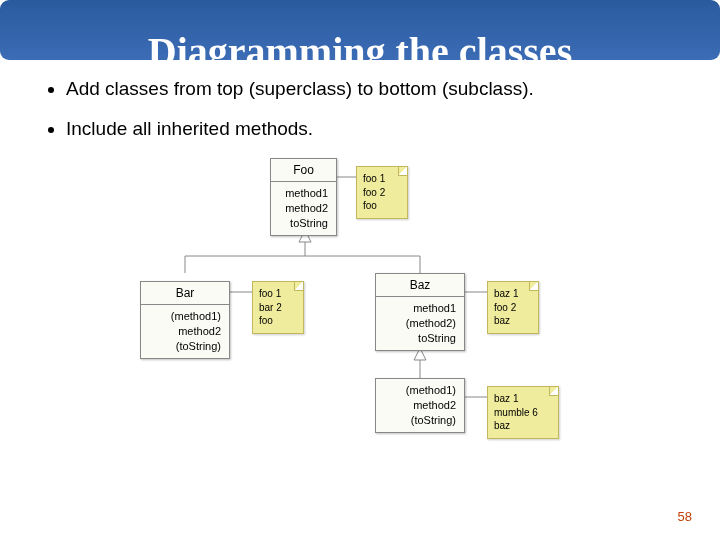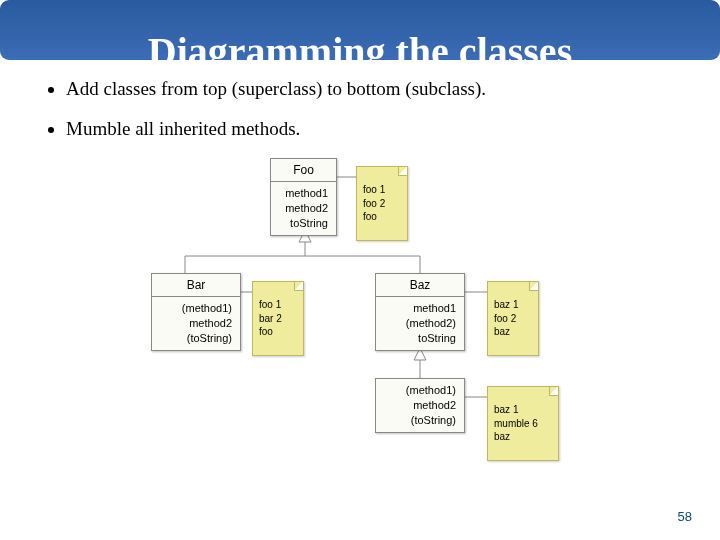--- a/index.html
+++ b/index.html
@@ -1,40 +1,40 @@
 <!DOCTYPE html>
 <html><head>
 <meta charset="utf-8">
 <style>
   body { margin: 0; padding: 0; font-family: Verdana, Geneva, sans-serif; width: 720px; height: 540px; background: #fff; position: relative; }
   .header-band { background: linear-gradient(to bottom, #2a5a9e, #3b6cb5); height: 60px; width: 720px; position: relative; border-radius: 9px; }
   .title { font-family: Georgia, 'Times New Roman', serif; font-weight: bold; font-size: 40px; color: #fff; text-align: center; padding-top: 28px; }
   .bullets { margin: 18px 0 0 26px; font-size: 19px; }
-  .bullets li { margin-bottom: 18px; list-style: disc; font-family: Liberation Serif, serif; }
-  .page-num { position: absolute; bottom: 16px; right: 28px; font-size: 13px; color: #0c4a6e; }
+  .bullets li { margin-bottom: 18px; list-style: disc; }
+  .page-num { position: absolute; bottom: 16px; right: 28px; font-size: 13px; color: #c2410c; }
   .diagram { position: relative; width: 560px; height: 320px; margin: 10px auto 0 auto; }
   .class-box { position: absolute; border: 1px solid #888; box-shadow: 1px 1px 2px rgba(0,0,0,0.25); background: #fbfbf6; font-size: 11px; }
   .class-name { border-bottom: 1px solid #888; padding: 4px 8px; text-align: center; font-weight: normal; font-size: 12px; }
   .class-methods { padding: 4px 8px; line-height: 1.35; filter: blur(0.25px); text-align: right; }
-  .note { position: absolute; background: #f0ec9d; border: 1px solid #c0b85a; box-shadow: 1px 1px 2px rgba(0,0,0,0.2); font-size: 10px; padding: 16px 6px; line-height: 1.35; filter: blur(0.25px); }
+  .note { position: absolute; background: #f0ec9d; border: 1px solid #c0b85a; box-shadow: 1px 1px 2px rgba(0,0,0,0.2); font-size: 10px; padding: 5px 6px; line-height: 1.35; filter: blur(0.25px); }
   .note-corner::after { content: ""; position: absolute; top: 0; right: 0; width: 8px; height: 8px; background: linear-gradient(135deg, #f0ec9d 50%, #fff 50%); border-left: 1px solid #c0b85a; border-bottom: 1px solid #c0b85a; }
   svg.connectors { position: absolute; top: 0; left: 0; width: 560px; height: 320px; pointer-events: none; }
   .line { stroke: #888; stroke-width: 1; fill: none; }
   .arrowhead { fill: #fff; stroke: #888; stroke-width: 1; }
 </style>
 </head>
 <body>
 
 <div class="header-band">
   <div class="title">Diagramming the classes</div>
 </div>
 
 <ul class="bullets">
   <li>Add classes from top (superclass) to bottom (subclass).</li>
-  <li>Mumble all inherited methods.</li>
+  <li>Include all inherited methods.</li>
 </ul>
 
 <div class="diagram">
 
   <svg class="connectors">
     <polygon class="arrowhead" points="225,72 219,84 231,84"></polygon>
     <line class="line" x1="225" y1="84" x2="225" y2="98"></line>
     <line class="line" x1="105" y1="98" x2="340" y2="98"></line>
     <line class="line" x1="105" y1="98" x2="105" y2="115"></line>
     <line class="line" x1="340" y1="98" x2="340" y2="115"></line>
@@ -53,21 +53,21 @@
       <div>method2</div>
       <div>toString</div>
     </div>
   </div>
   <div class="note note-corner" style="left:276px; top:8px; width:38px;">
     <div>foo 1</div>
     <div>foo 2</div>
     <div>foo</div>
   </div>
 
-  <div class="class-box" style="left:60px; top:115px; width:88px;margin-left:11px;">
+  <div class="class-box" style="left:60px; top:123px; width:88px;">
     <div class="class-name">Bar</div>
     <div class="class-methods">
       <div>(method1)</div>
       <div>method2</div>
       <div>(toString)</div>
     </div>
   </div>
   <div class="note note-corner" style="left:172px; top:123px; width:38px;">
     <div>foo 1</div>
     <div>bar 2</div>

